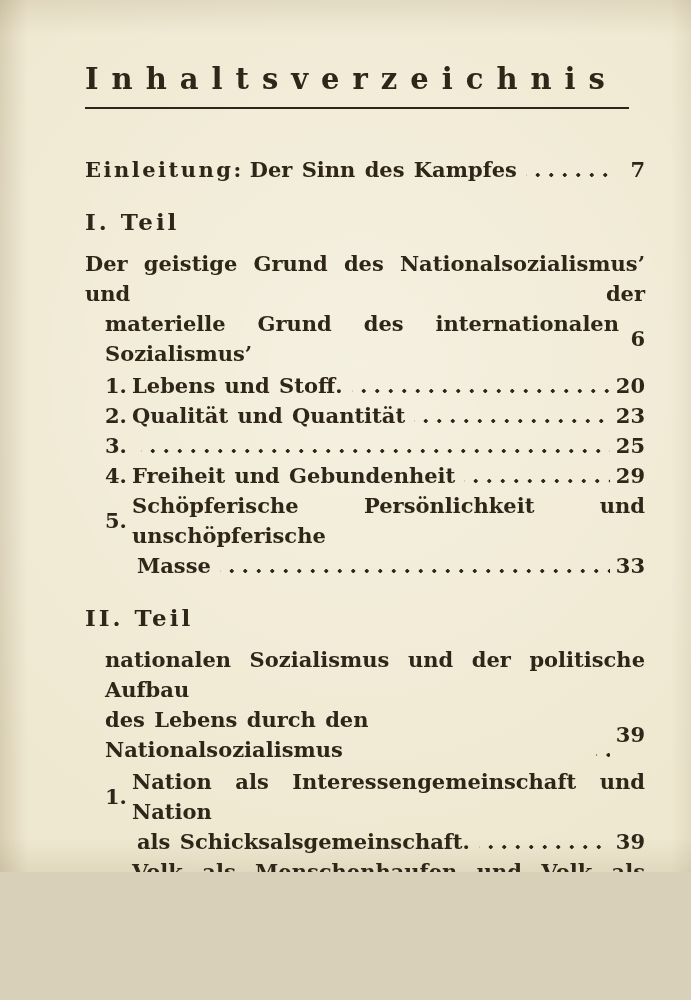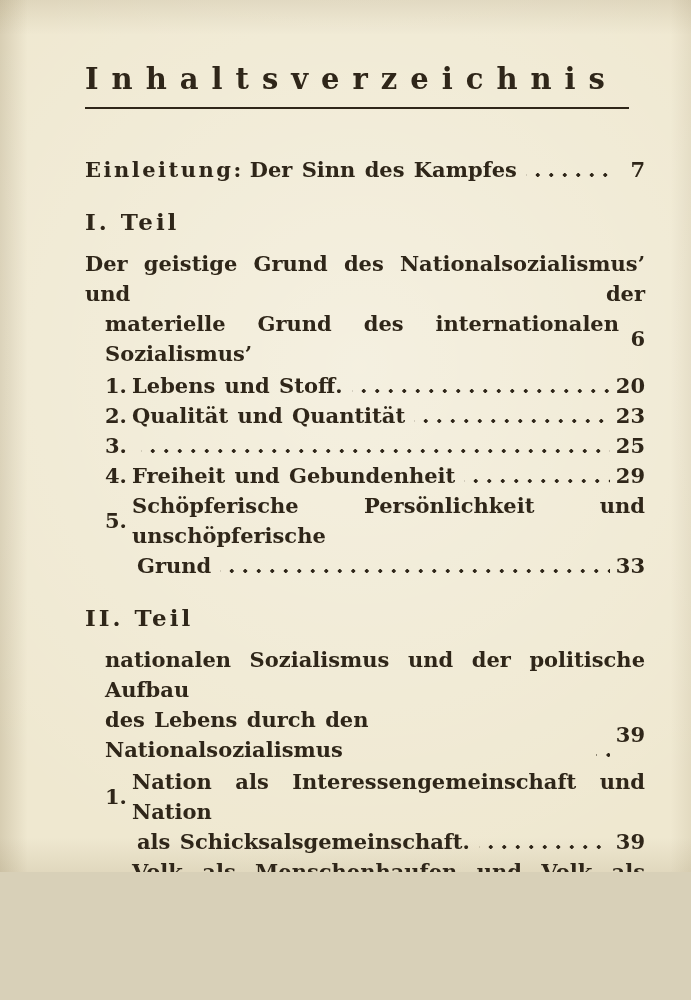--- a/index.html
+++ b/index.html
@@ -138,21 +138,21 @@
           <span class="leader"></span>
           <span class="pg">29</span>
         </div>
       </div>
       <div class="entry item">
         <div class="row">
           <span class="num">5.</span>
           <span class="txt fill">Schöpferische Persönlichkeit und unschöpferische</span>
         </div>
         <div class="row cont-item">
-          <span class="txt">Grund</span>
+          <span class="txt">Masse</span>
           <span class="leader"></span>
           <span class="pg">33</span>
         </div>
       </div>
       <div class="section"><span>II. Teil</span></div>
       <div class="entry plain">
         <div class="row cont-entry">
           <span class="txt fill">nationalen Sozialismus und der politische Aufbau</span>
         </div>
         <div class="row cont-entry">

